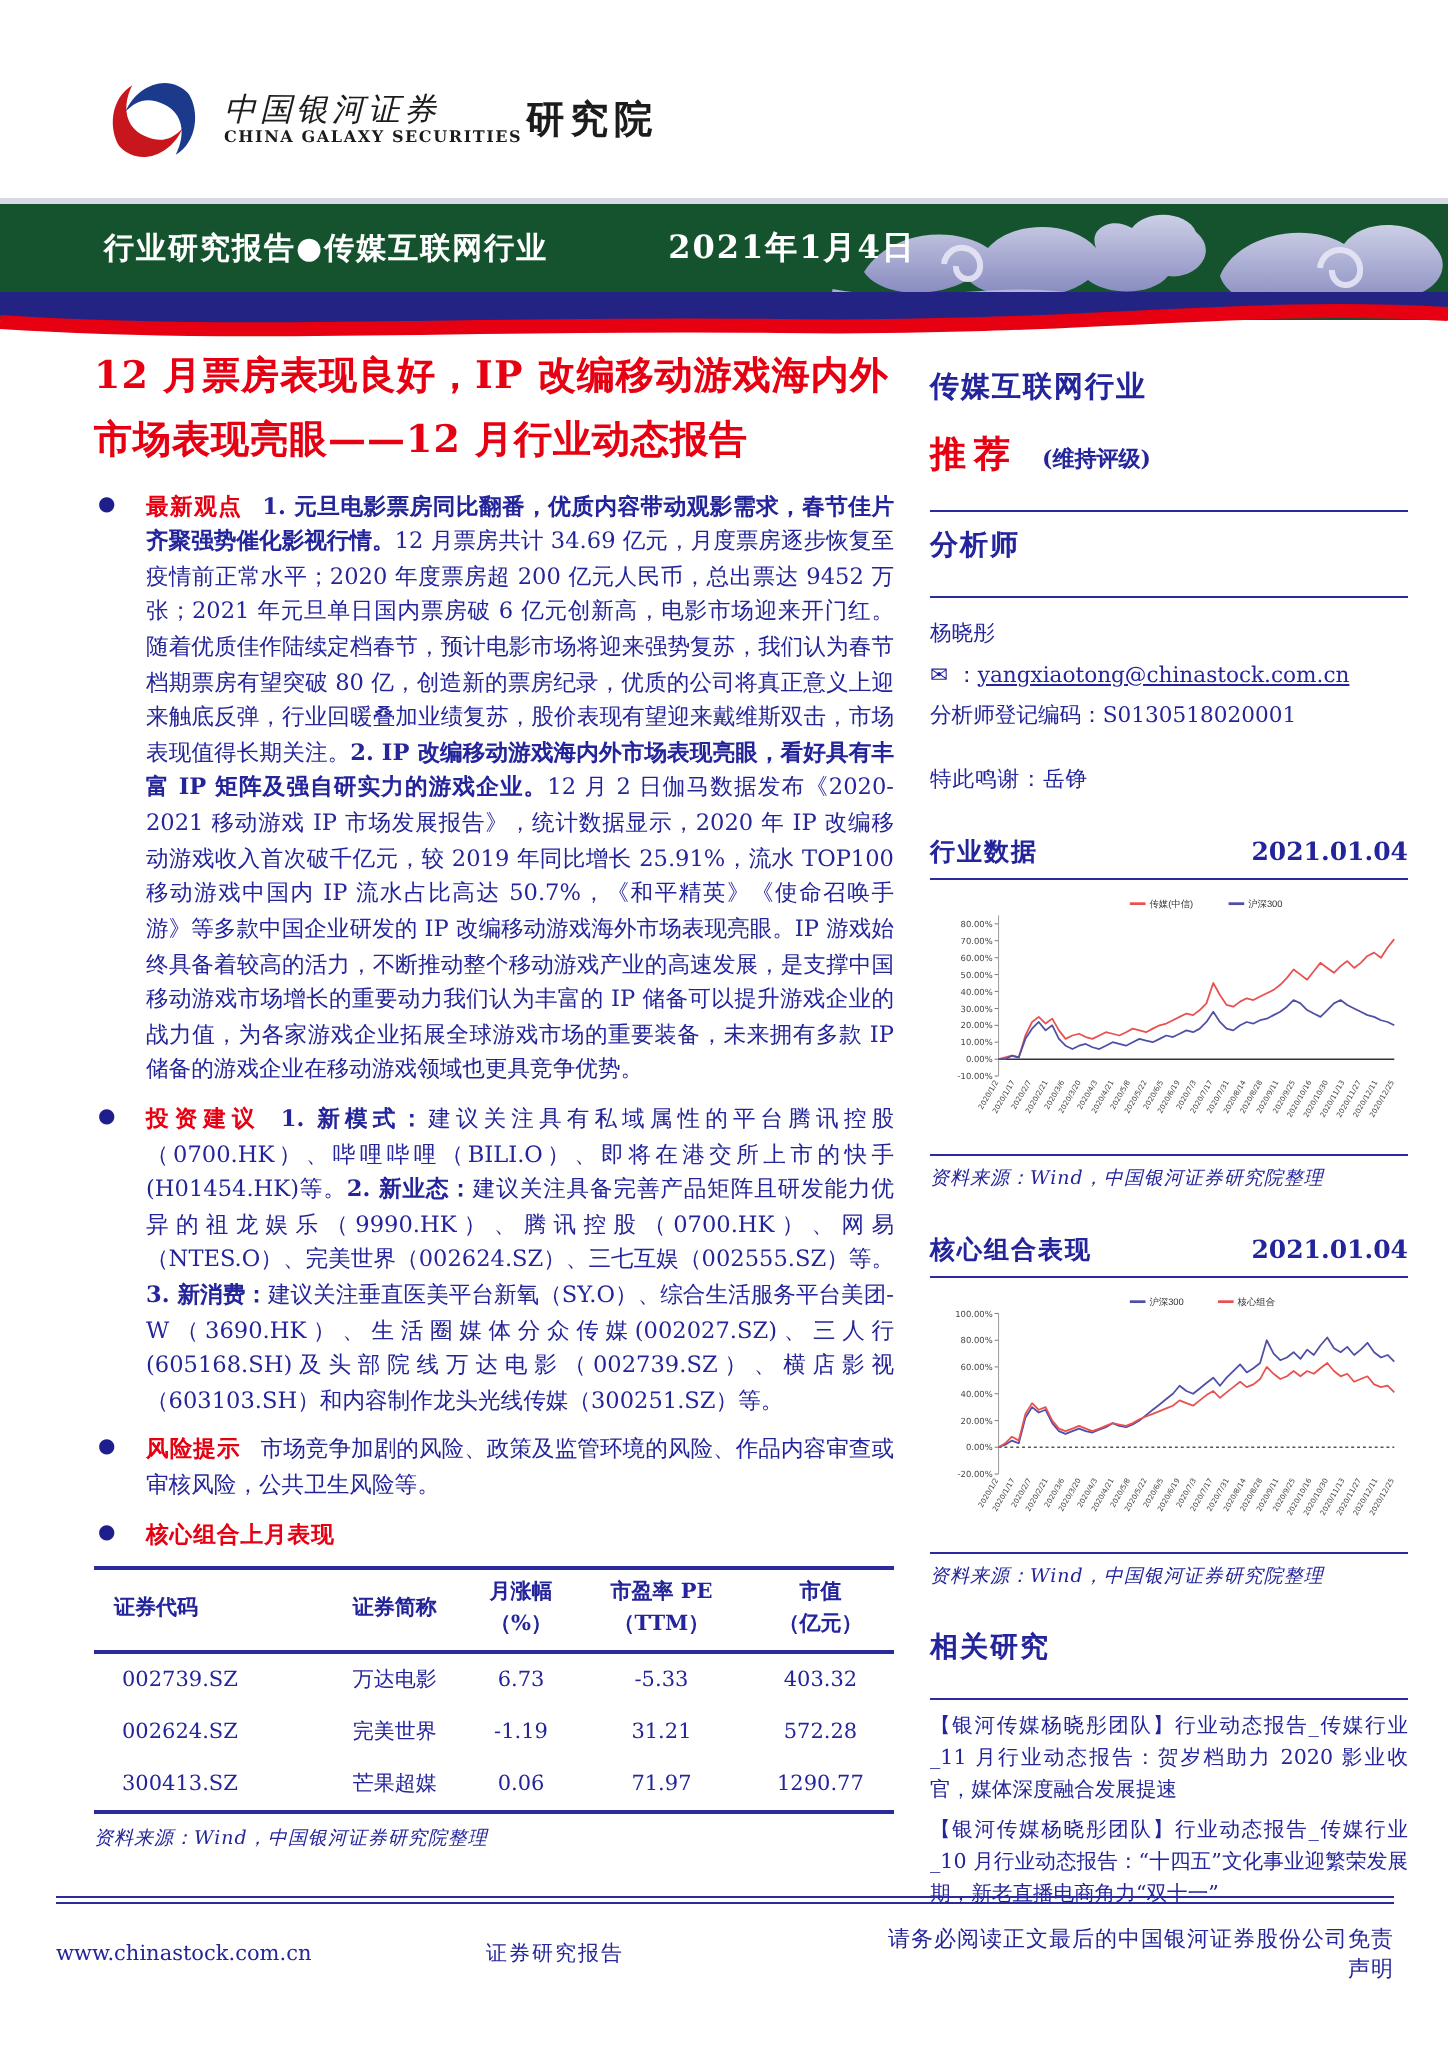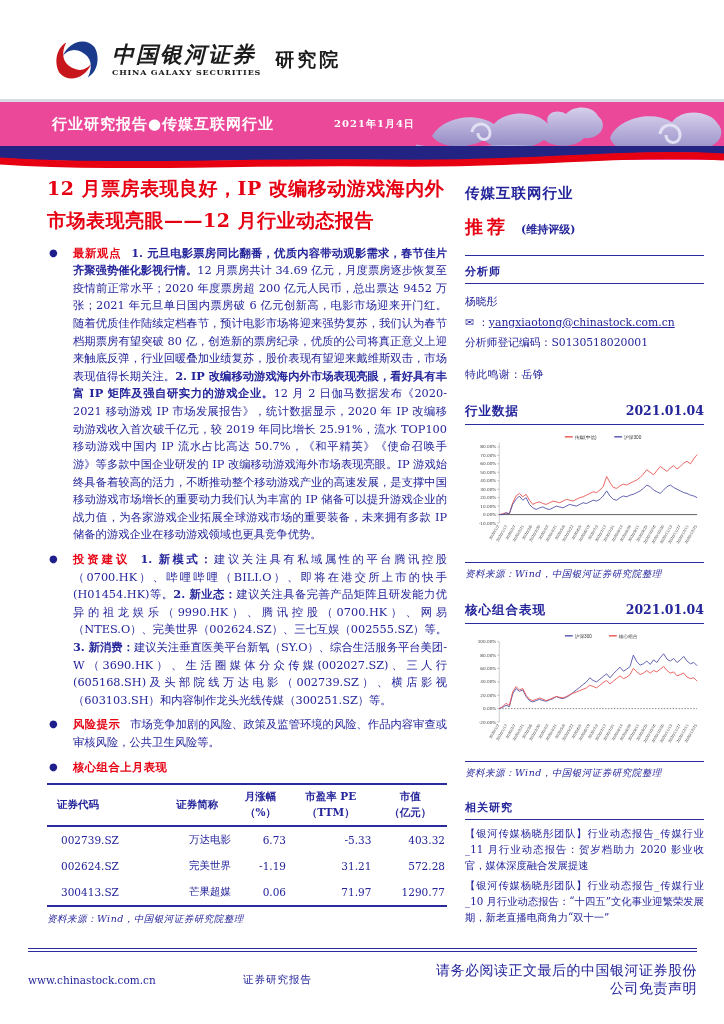--- a/index.html
+++ b/index.html
@@ -10,61 +10,61 @@
   }
   *{margin:0;padding:0;box-sizing:border-box;}
   html,body{background:#fff;}
   body{font-family:"DejaVu Serif","Liberation Serif",serif;}
   .page{position:relative;width:724px;height:1024px;margin:0 auto;background:#fff;overflow:hidden;}
 
   
   .brand{display:flex;align-items:center;padding:24px 0 0 52px;height:96px;}
   .brand-logo{width:50px;height:50px;flex:0 0 auto;}
   .brand-text{margin-left:10px;}
-  .brand-cn{font-size:22px;font-weight:bold;color:#1c1c1c;letter-spacing:2px;font-style:italic;line-height:1.05;}
+  .brand-cn{font-size:16px;font-weight:normal;color:#1c1c1c;letter-spacing:2px;font-style:italic;line-height:1.05;}
   .brand-en{font-size:8px;font-weight:bold;color:#1c1c1c;letter-spacing:0.8px;}
-  .brand-inst{font-size:19px;font-weight:bold;color:#1c1c1c;margin-left:14px;letter-spacing:3px;}
+  .brand-inst{font-size:19px;font-weight:bold;color:#1c1c1c;margin-left:2px;letter-spacing:3px;}
   .header-rule{position:absolute;top:99px;left:0;width:724px;height:3px;background:#d9d9e4;}
 
   
-  .banner{position:absolute;top:102px;left:0;width:724px;height:58px;background:#ec4899;}
+  .banner{position:absolute;top:102px;left:0;width:724px;height:58px;background:#14532d;}
   .banner-clouds{position:absolute;right:0;top:0;height:58px;width:310px;}
   .banner-row{position:relative;display:flex;align-items:center;height:44px;padding-left:52px;z-index:2;}
   .banner-kind{color:#fff;font-weight:bold;font-size:15px;letter-spacing:1px;}
-  .banner-date{color:#fff;font-weight:bold;font-size:10px;margin-left:60px;letter-spacing:1px;}
+  .banner-date{color:#fff;font-weight:bold;font-size:16px;margin-left:60px;letter-spacing:1px;}
   .banner-wave{position:absolute;left:0;bottom:-12px;width:724px;height:26px;z-index:1;}
 
   
   .content{position:absolute;top:172px;left:0;width:724px;display:flex;padding:0 20px 0 47px;}
   .col-left{width:400px;flex:0 0 auto;}
   .col-right{flex:1;margin-left:18px;min-width:0;}
 
   .report-title{color:var(--red);font-weight:bold;font-size:19px;line-height:1.7;letter-spacing:0.5px;}
   .core-heading{color:var(--navy);font-weight:bold;font-size:13px;margin-top:6px;padding-bottom:4px;border-bottom:2px solid var(--line);letter-spacing:1px;}
 
   ul.bullets{list-style:none;margin-top:8px;}
   ul.bullets li{position:relative;padding-left:26px;margin-bottom:7px;font-size:11.3px;line-height:1.56;color:var(--navy);text-align:justify;}
   ul.bullets li::before{content:"●";position:absolute;left:2px;top:0;color:var(--navy-dark);font-size:10px;}
   .blead{color:var(--red);font-weight:bold;margin-right:10px;letter-spacing:0.5px;}
   .bseg-b{font-weight:bold;}
 
   table.perf{width:100%;border-collapse:collapse;margin-top:4px;border-top:2.5px solid var(--line);border-bottom:2.5px solid var(--line);}
   table.perf th{font-size:10.5px;color:var(--navy);font-weight:bold;padding:4px 2px;border-bottom:2.5px solid var(--line);line-height:1.5;}
-  table.perf td{font-size:10.5px;color:var(--navy);text-align:right;padding:6px 2px;}
+  table.perf td{font-size:10.5px;color:var(--navy);text-align:center;padding:6px 2px;}
   table.perf td:first-child{text-align:left;padding-left:14px;}
   table.perf th:first-child{text-align:left;padding-left:10px;}
   .src{font-size:9.5px;color:var(--navy);font-style:italic;margin-top:6px;letter-spacing:0.5px;}
 
   
   .side-industry{color:var(--navy);font-weight:bold;font-size:14.5px;letter-spacing:1px;margin-top:12px;}
   .side-rating-row{display:flex;align-items:baseline;margin-top:12px;}
   .side-rating{color:var(--red);font-weight:bold;font-size:18px;letter-spacing:4px;}
   .side-rating-note{color:var(--navy);font-weight:bold;font-size:11px;margin-left:12px;}
   .side-hr{border:none;border-top:1.8px solid var(--line);margin:16px 0 0 0;}
-  .side-sec{color:var(--navy);font-weight:bold;font-size:11px;padding:8px 0 4px 0;border-bottom:1.8px solid var(--line);letter-spacing:1px;}
+  .side-sec{color:var(--navy);font-weight:bold;font-size:14px;padding:8px 0 16px 0;border-bottom:1.8px solid var(--line);letter-spacing:1px;}
   .side-sec-row{display:flex;justify-content:space-between;align-items:baseline;border-bottom:1.8px solid var(--line);padding:8px 0 4px 0;margin-top:13px;}
   .side-sec-row .t{color:var(--navy);font-weight:bold;font-size:12.5px;letter-spacing:1px;}
   .side-sec-row .d{color:var(--navy);font-weight:bold;font-size:12.5px;}
   .analyst-block{font-size:10.8px;color:var(--navy);margin-top:8px;line-height:1.9;}
   .analyst-line .ic{margin-right:4px;}
   .email-link{color:var(--navy);text-decoration:underline;}
   .thanks{font-size:10.8px;color:var(--navy);margin-top:14px;letter-spacing:0.5px;}
   .chartbox{margin-top:4px;border-bottom:1.8px solid var(--line);padding-bottom:2px;}
   .chartbox svg{display:block;}
   .side-src{font-size:9.5px;color:var(--navy);font-style:italic;margin-top:5px;letter-spacing:0.5px;}
@@ -77,21 +77,21 @@
   .lg{font-size:4.8px;fill:#333;font-family:"Liberation Sans",sans-serif;}
   .tick{stroke:#777;stroke-width:0.5;}
   .axis{stroke:#999;stroke-width:0.5;}
   .zero{stroke:#333;stroke-width:0.8;}
   .zerodot{stroke:#555;stroke-width:0.7;stroke-dasharray:1.5 1.5;}
 
   
   .footer{position:absolute;left:28px;right:27px;top:948px;border-top:4px double var(--line);padding-top:10px;display:flex;align-items:center;}
   .footer .f-left{font-size:10.5px;color:var(--navy);width:215px;}
   .footer .f-center{font-size:10.5px;color:var(--navy);width:190px;letter-spacing:1px;}
-  .footer .f-right{font-size:14px;color:var(--navy);flex:1;text-align:right;letter-spacing:0.5px;font-family:Liberation Serif, serif;}
+  .footer .f-right{font-size:11px;color:var(--navy);flex:1;text-align:right;letter-spacing:0.5px;font-family:Liberation Serif, serif;}
 </style>
 </head>
 <body>
 
 <div class="page">
 
   <header class="brand">
     <svg class="brand-logo" viewBox="0 0 46 46">
       <ellipse cx="23" cy="23" rx="22" ry="21" fill="#ffffff"></ellipse>
       <path fill="#C8161D" d="M7,35 C2,27 3,13 13,7 C8,17 10,26 18,30 C26,34 31,32 36,27 C31,39 16,45 7,35 Z"></path>

